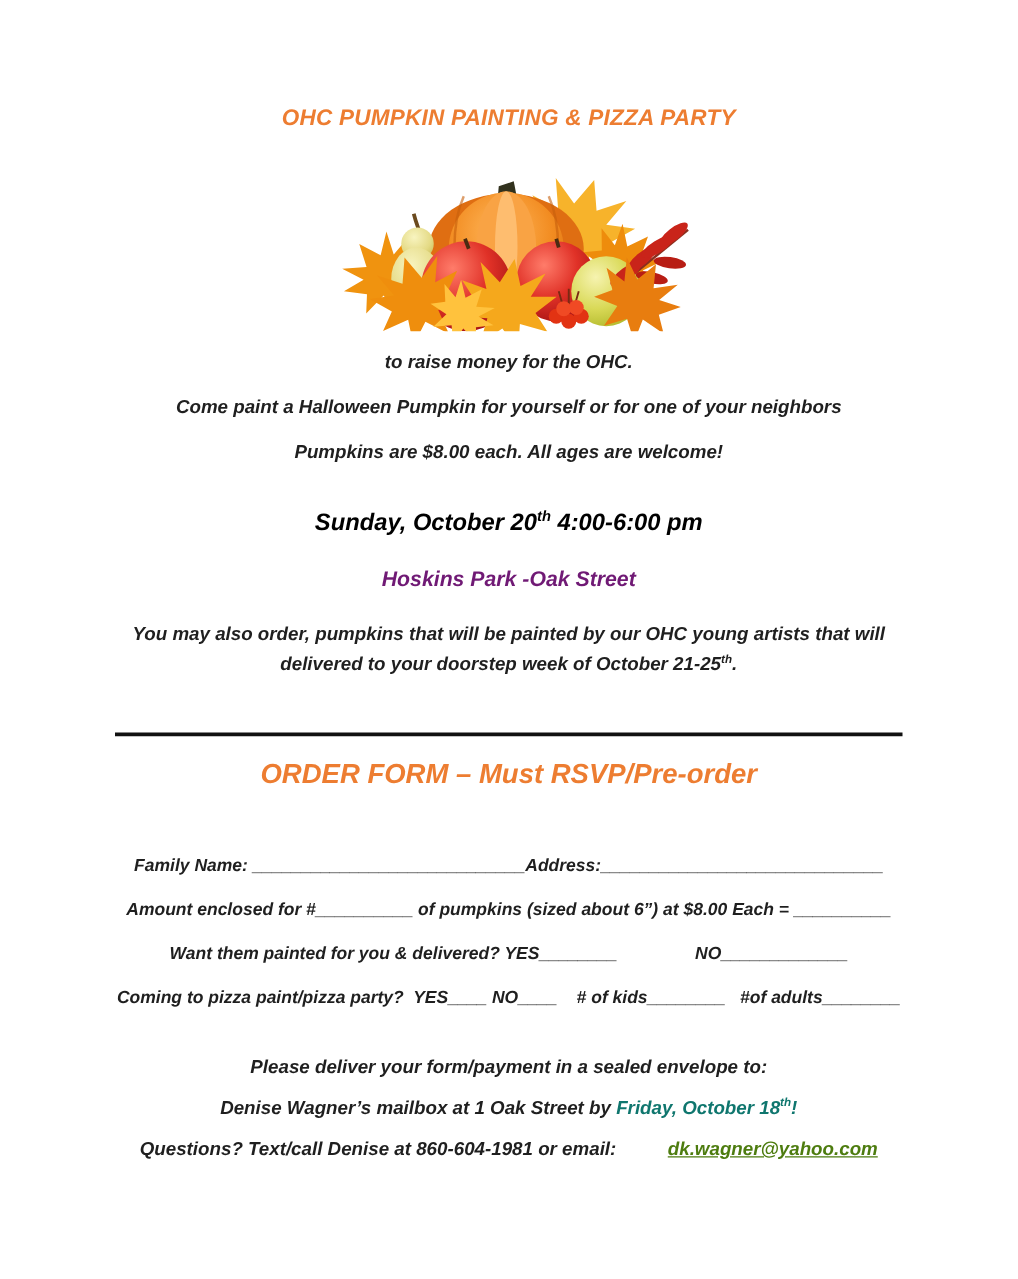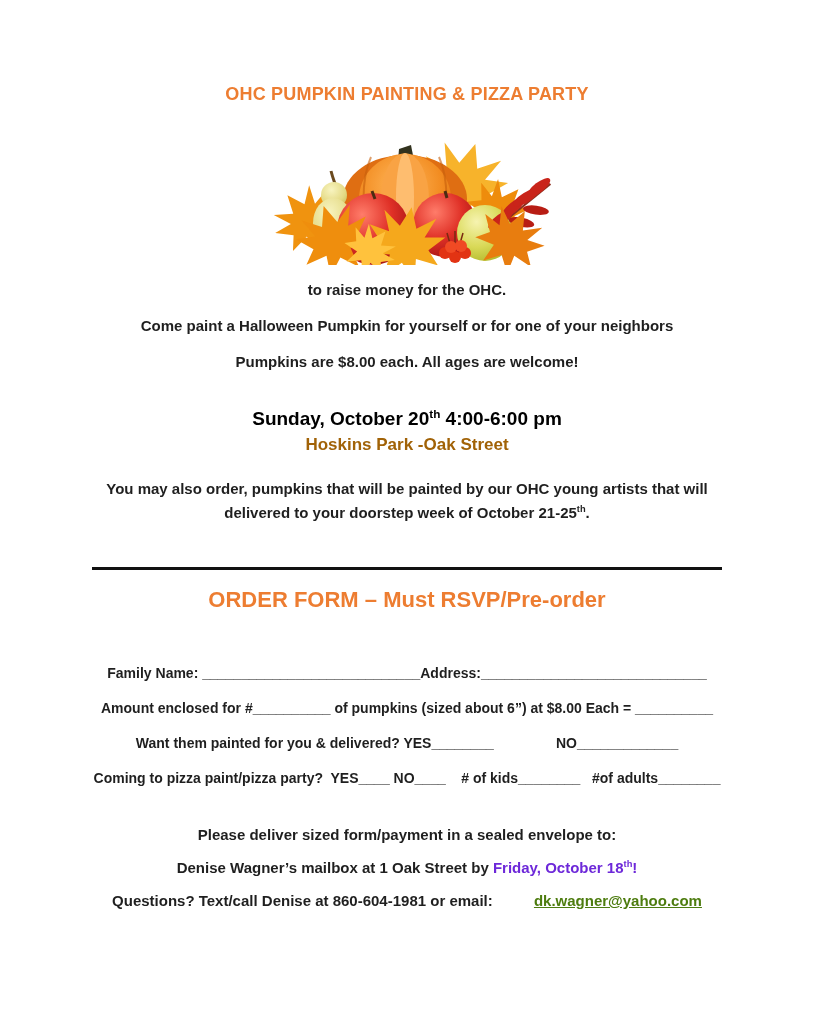--- a/index.html
+++ b/index.html
@@ -6,20 +6,21 @@
   html, body { background: #ffffff; }
   .page {
     width: 784px;
     height: 1023px;
     background: #ffffff;
     margin: 0 auto;
     position: relative;
     overflow: hidden;
     font-family: "Liberation Sans", sans-serif;
     color: #1f1f1f;
+    font-style: italic;
   }
   .content {
     padding-top: 84px;
     text-align: center;
   }
   .title {
     color: #ED7D31;
     font-size: 18px;
     font-weight: bold;
     letter-spacing: 0.2px;
@@ -37,22 +38,22 @@
     font-weight: bold;
     margin-bottom: 19px;
   }
   .event-date {
     margin-top: 38px;
     color: #000000;
     font-size: 19px;
     font-weight: bold;
   }
   .event-location {
-    margin-top: 5px;
-    color: #a16207;
+    margin-top: 24px;
+    color: #701a75;
     font-size: 17px;
     font-weight: bold;
   }
   .order-note {
     margin: 22px auto 0 auto;
     max-width: 645px;
     font-size: 15px;
     font-weight: bold;
     line-height: 24px;
   }
@@ -79,21 +80,21 @@
     margin-bottom: 19px;
     text-align: center;
   }
   .footer { margin-top: 40px; }
   .footer p {
     font-size: 15px;
     font-weight: bold;
     margin-bottom: 16px;
     white-space: pre-wrap;
   }
-  .orange { color: #6d28d9; }
+  .orange { color: #0f766e; }
   sup {
     font-size: 0.62em;
     vertical-align: super;
     line-height: 0;
   }
   .email-link {
     color: #4d7c0f;
     text-decoration: underline;
     cursor: pointer;
     font-weight: bold;
@@ -210,19 +211,19 @@
     <div class="order-heading">ORDER FORM – Must RSVP/Pre-order</div>
 
     <div class="form-block">
       <p class="form-line">Family Name: ____________________________Address:_____________________________</p>
       <p class="form-line">Amount enclosed for #__________ of pumpkins (sized about 6”) at $8.00 Each = __________</p>
       <p class="form-line">Want them painted for you &amp; delivered? YES________                NO_____________</p>
       <p class="form-line">Coming to pizza paint/pizza party?  YES____ NO____    # of kids________   #of adults________</p>
     </div>
 
     <div class="footer">
-      <p>Please deliver sized form/payment in a sealed envelope to:</p>
+      <p>Please deliver your form/payment in a sealed envelope to:</p>
       <p><span>Denise Wagner’s mailbox at 1 Oak Street by </span><span class="orange"><span>Friday, October 18</span><sup>th</sup><span>!</span></span></p>
       <p><span>Questions? Text/call Denise at 860-604-1981 or email: </span><a class="email-link">dk.wagner@yahoo.com</a></p>
     </div>
 
   </div>
 </div>
 
 </body></html>

